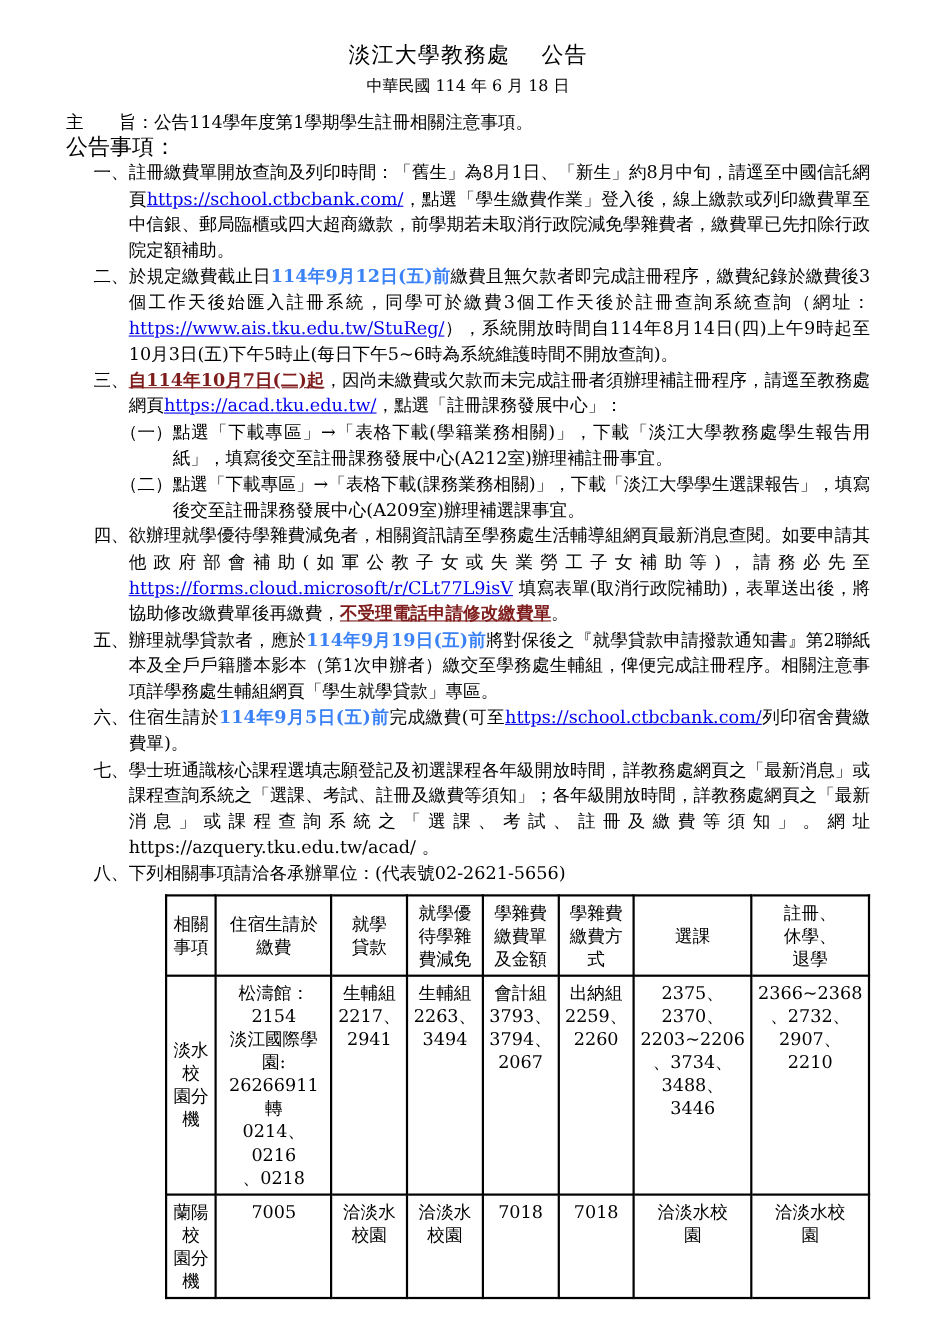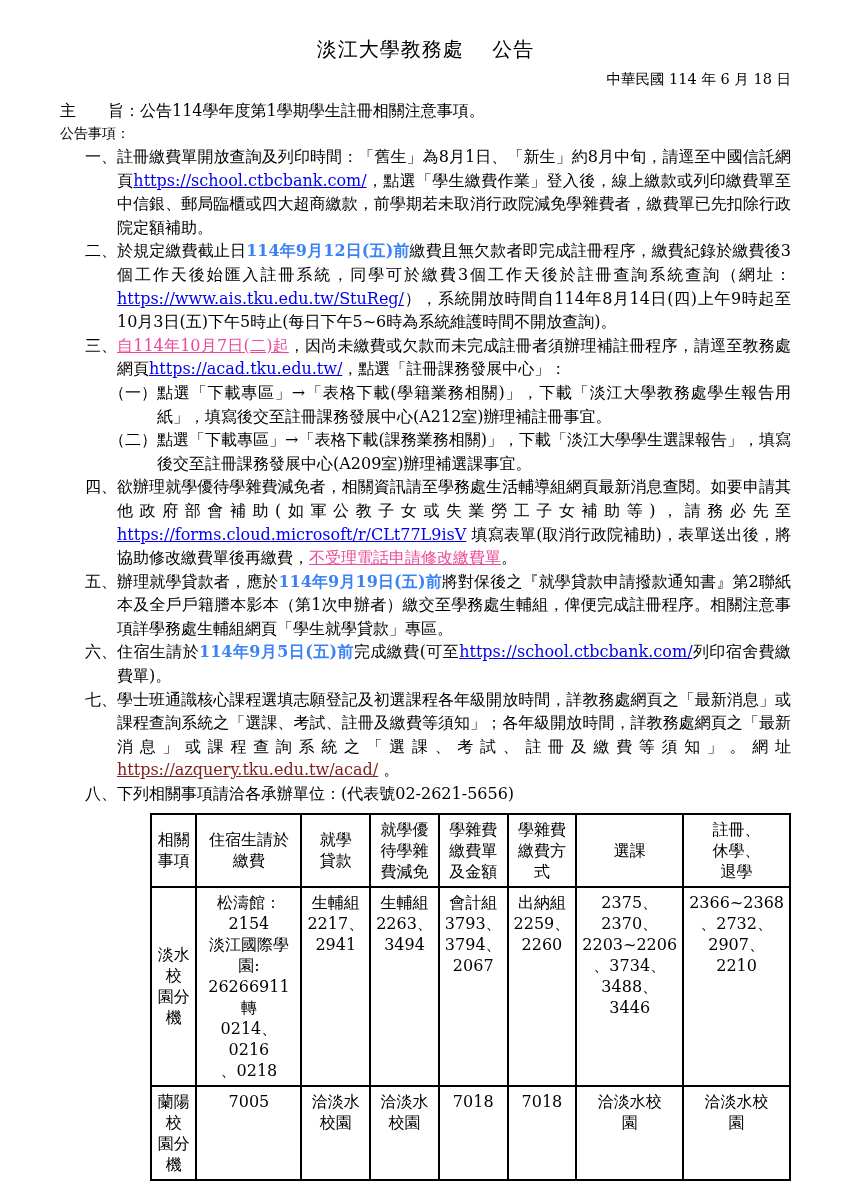--- a/index.html
+++ b/index.html
@@ -8,36 +8,36 @@
     font-family:"DejaVu Serif","Liberation Serif",serif;
     color:#000;
   }
   .page {
     box-sizing:border-box;
     width:849px; min-height:1200px;
     padding:36px 58px 40px 60px;
     position:relative;
   }
   .doc-title { font-size:20px; line-height:26px; letter-spacing:1px;text-align:center; }
-  .meta { margin-top:6px; text-align:right; font-size:14.5px; line-height:22px; }
+  .meta { margin-top:6px; text-align:center; font-size:14.5px; line-height:22px; }
   .subject-line { margin-top:9px; font-size:16px; line-height:23px; }
-  .items-heading { font-size:14px; line-height:23px; }
+  .items-heading { font-size:20px; line-height:23px; }
   .items { margin-left:25px; }
   .item {
     display:flex; font-size:16px; line-height:23.6px;
     text-align:justify; text-justify:inter-ideograph;
   }
   .item .marker { flex:0 0 auto; white-space:pre; }
   .item .body { flex:1 1 auto; min-width:0; }
   .item.sub { margin-left:24px; }
   .seg-plain { color:#000; }
   .seg-red { color:#3b82f6; font-weight:bold; }
-  .seg-red-u { color:#ec4899; font-weight:normal; text-decoration:underline; }
+  .seg-red-u { color:#7f1d1d; font-weight:bold; text-decoration:underline; }
   .seg-link { color:#0000ee; text-decoration:underline; }
-  .seg-link-dark { color:#7f1d1d; text-decoration:underline; }
+  .seg-link-dark { color:#000000; }
   table.contact {
     border-collapse:collapse; table-layout:fixed;
     margin:7px 0 0 90px;
   }
   table.contact th, table.contact td {
     border:2px solid #000;
     font-size:16px; line-height:21px;
     font-weight:normal;
     padding:4px 5px;
     vertical-align:top;

